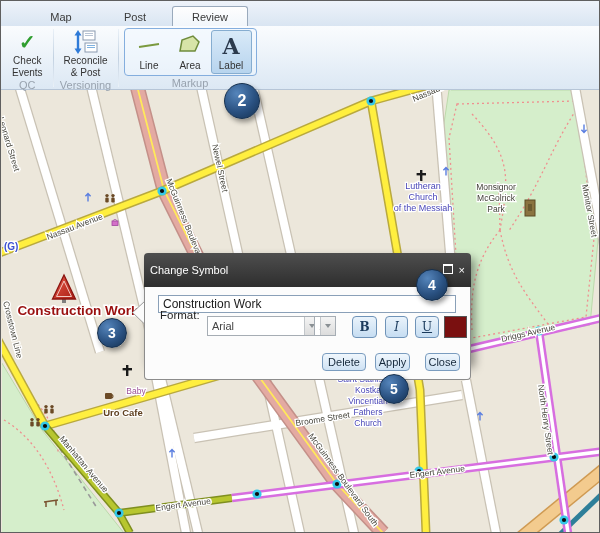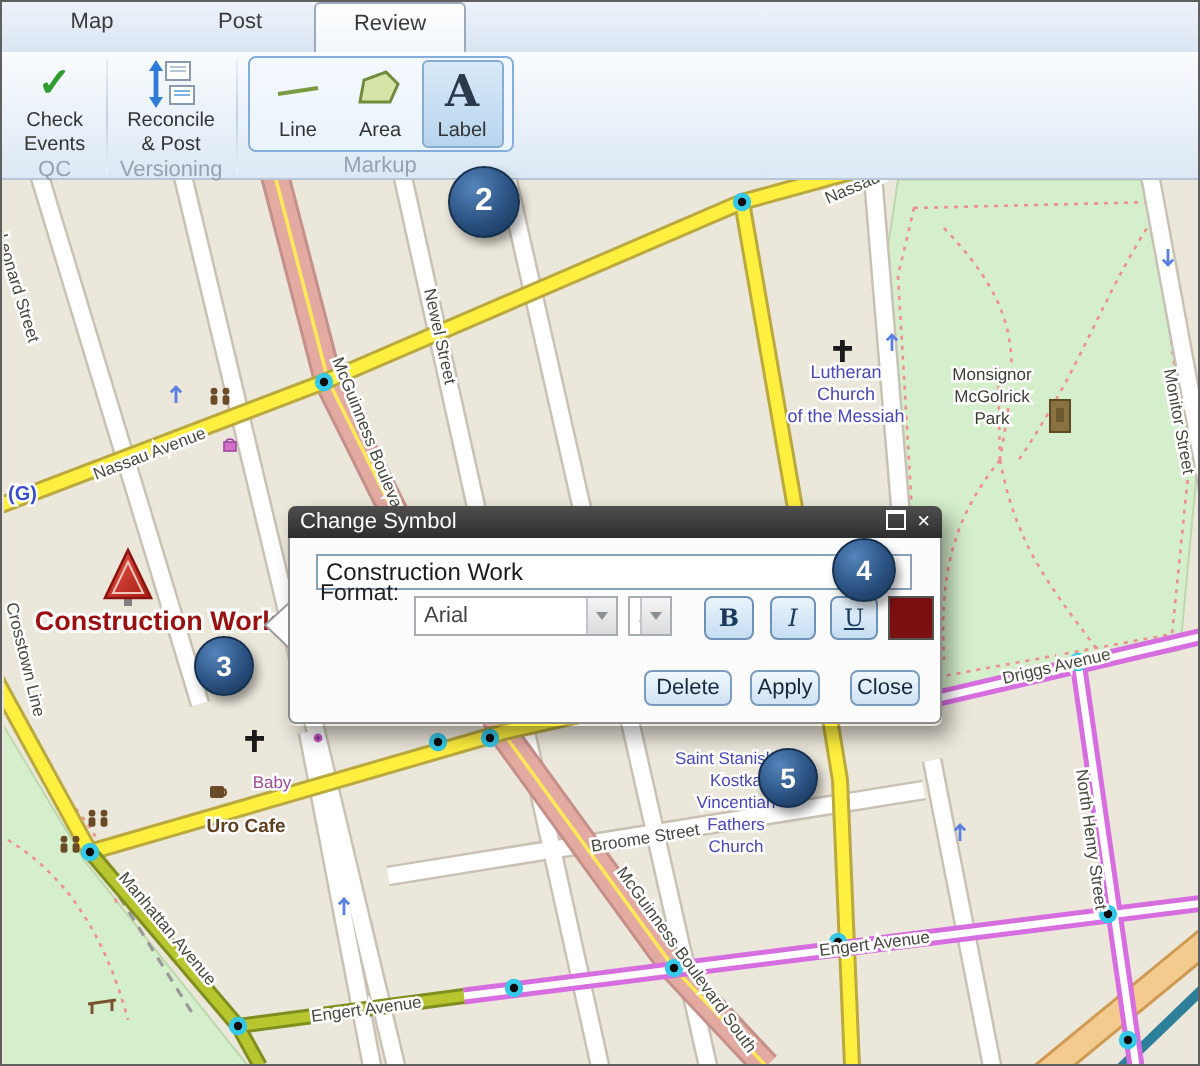--- a/index.html
+++ b/index.html
@@ -1,41 +1,41 @@
 <!DOCTYPE html>
 <html><head>
 <meta charset="utf-8">
 <style>
   html,body{margin:0;padding:0;background:#fff;}
   #app{position:relative;width:600px;height:533px;box-sizing:border-box;border:1px solid #5f5f5f;
        overflow:hidden;font-family:"Liberation Sans",sans-serif;background:#ece7db;}
   
   .ribbon{position:absolute;left:0;top:0;width:100%;height:89px;z-index:20;}
-  .tabstrip{height:25px;background:linear-gradient(#eef3fa,#d9e5f2);display:flex;padding-left:8px;box-sizing:border-box;}
+  .tabstrip{height:25px;background:linear-gradient(#eef3fa,#d9e5f2);display:flex;align-items:flex-end;padding-left:23px;box-sizing:border-box;}
   .tab{min-width:46px;text-align:center;padding:4px 14px 3px;font-size:11px;color:#3a3a3a;cursor:default;}
   .tab.active{background:linear-gradient(#fefefe,#f1f6fb);border:1px solid #9aaabc;border-bottom:none;border-radius:3px 3px 0 0;}
   .band{height:64px;background:linear-gradient(#fafcfe,#dce8f4);border-bottom:1px solid #b6c5d7;display:flex;align-items:stretch;padding:1px 4px 0;box-sizing:border-box;}
   .group{display:flex;flex-direction:column;align-items:center;padding:0 2px;}
   .group-label{font-size:11px;color:#98a2ae;margin-top:auto;padding:1px 0 2px;}
   .sep{width:1px;background:linear-gradient(#eaf1f8,#c2d1e1,#eaf1f8);margin:2px 3px;}
   .bigbtn{display:flex;flex-direction:column;align-items:center;font-size:10px;color:#333;line-height:1.15;padding:2px 5px 0;border-radius:3px;}
   .bigbtn .ic{height:26px;display:flex;align-items:center;justify-content:center;}
   .checkmark{font-size:20px;font-weight:bold;color:#2f9e2f;}
   .markup-box{border:1px solid #84aede;border-radius:4px;background:rgba(240,248,255,.55);display:flex;padding:1px 4px;margin-top:1px;height:52px;box-sizing:border-box;}
   .tool{width:39px;display:flex;flex-direction:column;align-items:center;justify-content:flex-end;font-size:10px;color:#333;padding:1px 0 2px;border-radius:3px;border:1px solid transparent;}
   .tool.selected{background:linear-gradient(#d9eaf8,#b7d4ee);border:1px solid #86add0;}
   .tool .ic{height:28px;display:flex;align-items:center;justify-content:center;}
   .labelA{font-family:"DejaVu Serif",serif;font-size:22px;font-weight:bold;color:#2b3a4d;line-height:1;}
   
   .map{position:absolute;left:1px;top:89px;width:598px;height:443px;z-index:10;}
   .sl{font-size:8.5px;fill:#49483f;stroke:#fff;stroke-width:2.6px;paint-order:stroke;}
   .pl{stroke:#fff;stroke-width:2.4px;paint-order:stroke;}
   
   .dialog{position:absolute;left:143px;top:252px;width:327px;height:110px;z-index:40;box-shadow:4px 5px 10px rgba(0,0,0,.4);border-radius:4px;}
-  .dlg-title{height:16px;background:linear-gradient(#4e4e4e,#2e2e2e);color:#fff;font-size:11px;display:flex;align-items:center;padding:0 6px;border-radius:4px 4px 0 0;box-sizing:border-box;}
+  .dlg-title{height:34px;background:linear-gradient(#4e4e4e,#2e2e2e);color:#fff;font-size:11px;display:flex;align-items:center;padding:0 6px;border-radius:4px 4px 0 0;box-sizing:border-box;}
   .dlg-title .spacer{flex:1;}
   .winbtn{display:inline-block;margin-left:6px;color:#fff;font-size:11px;line-height:11px;cursor:default;}
   .maxbox{width:8px;height:7px;border:1px solid #fff;border-top-width:2px;display:inline-block;}
   .dlg-body{position:relative;height:93px;background:#fcfcfc;border:1px solid #8c8c8c;border-top:none;border-radius:0 0 4px 4px;box-sizing:border-box;}
   .dlg-input{position:absolute;left:13px;top:8px;width:288px;height:16px;border:1px solid #8aa0b8;font-size:12px;font-family:"Liberation Sans",sans-serif;padding:0 4px;color:#1a1a1a;background:#fff;}
   .fmt-label{position:absolute;left:15px;top:22px;font-size:11.5px;color:#222;}
   .combo{position:absolute;top:29px;height:20px;border:1px solid #a6adb4;background:#fff;box-sizing:border-box;display:flex;align-items:center;font-size:11px;color:#444;}
   .combo .val{flex:1;padding-left:4px;white-space:nowrap;overflow:hidden;}
   .combo .arrow{width:14px;align-self:stretch;border-left:1px solid #c2c6ca;background:linear-gradient(#f4f4f4,#dcdcdc);display:flex;align-items:center;justify-content:center;}
   .tri{width:0;height:0;border-left:3.5px solid transparent;border-right:3.5px solid transparent;border-top:4px solid #8a9094;}
@@ -350,21 +350,21 @@
     </svg>
     <div class="dlg-title">
       <span>Change Symbol</span>
       <span class="spacer"></span>
       <span class="winbtn"><span class="maxbox"></span></span>
       <span class="winbtn">×</span>
     </div>
     <div class="dlg-body">
       <input class="dlg-input" type="text" value="Construction Work" style="">
       <span class="fmt-label">Format:</span>
-      <div class="combo" style="left:62px;width:102px;">
+      <div class="combo" style="left:62px;width:113px;">
         <span class="val">Arial</span>
         <span class="arrow">
             <span class="tri"></span>
           </span>
       </div>
       <div class="combo" style="left:169px;width:22px;">
         <span class="val">12</span>
         <span class="arrow">
             <span class="tri"></span>
           </span>

